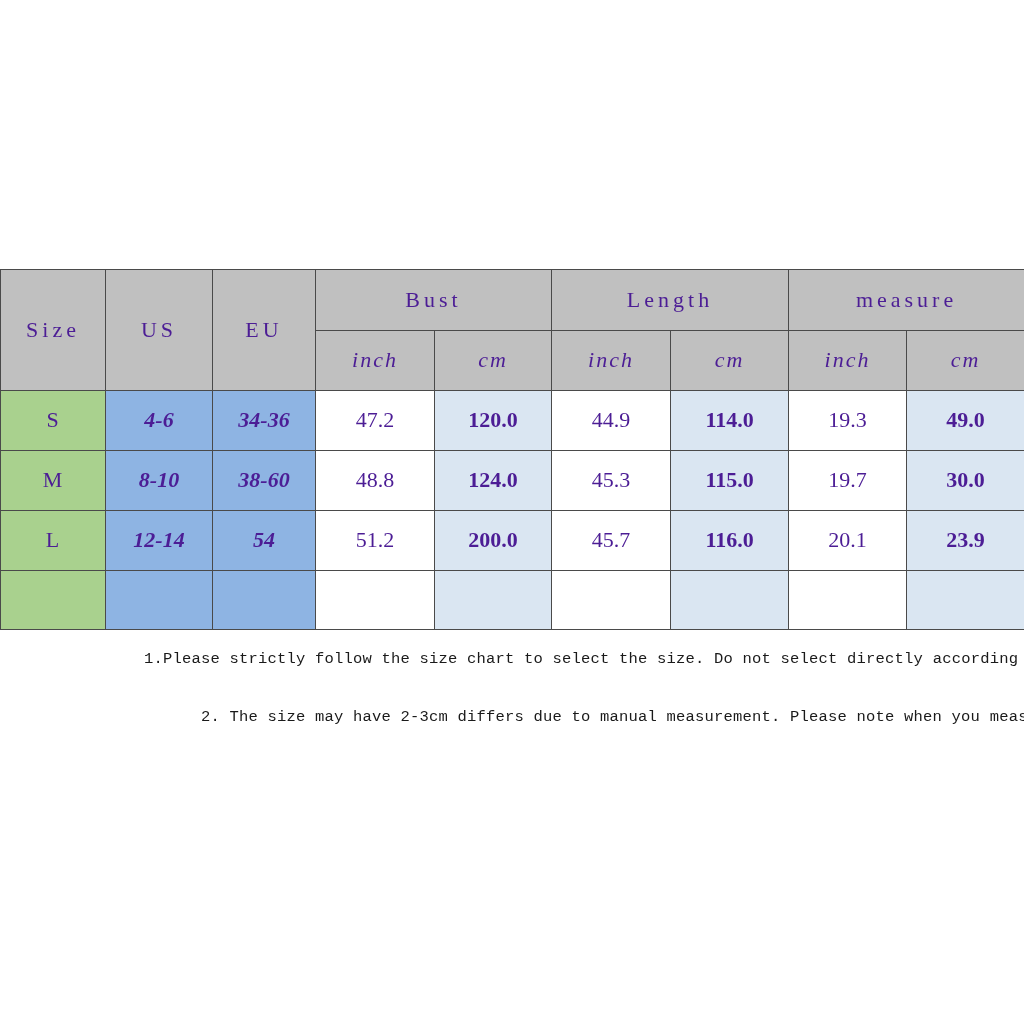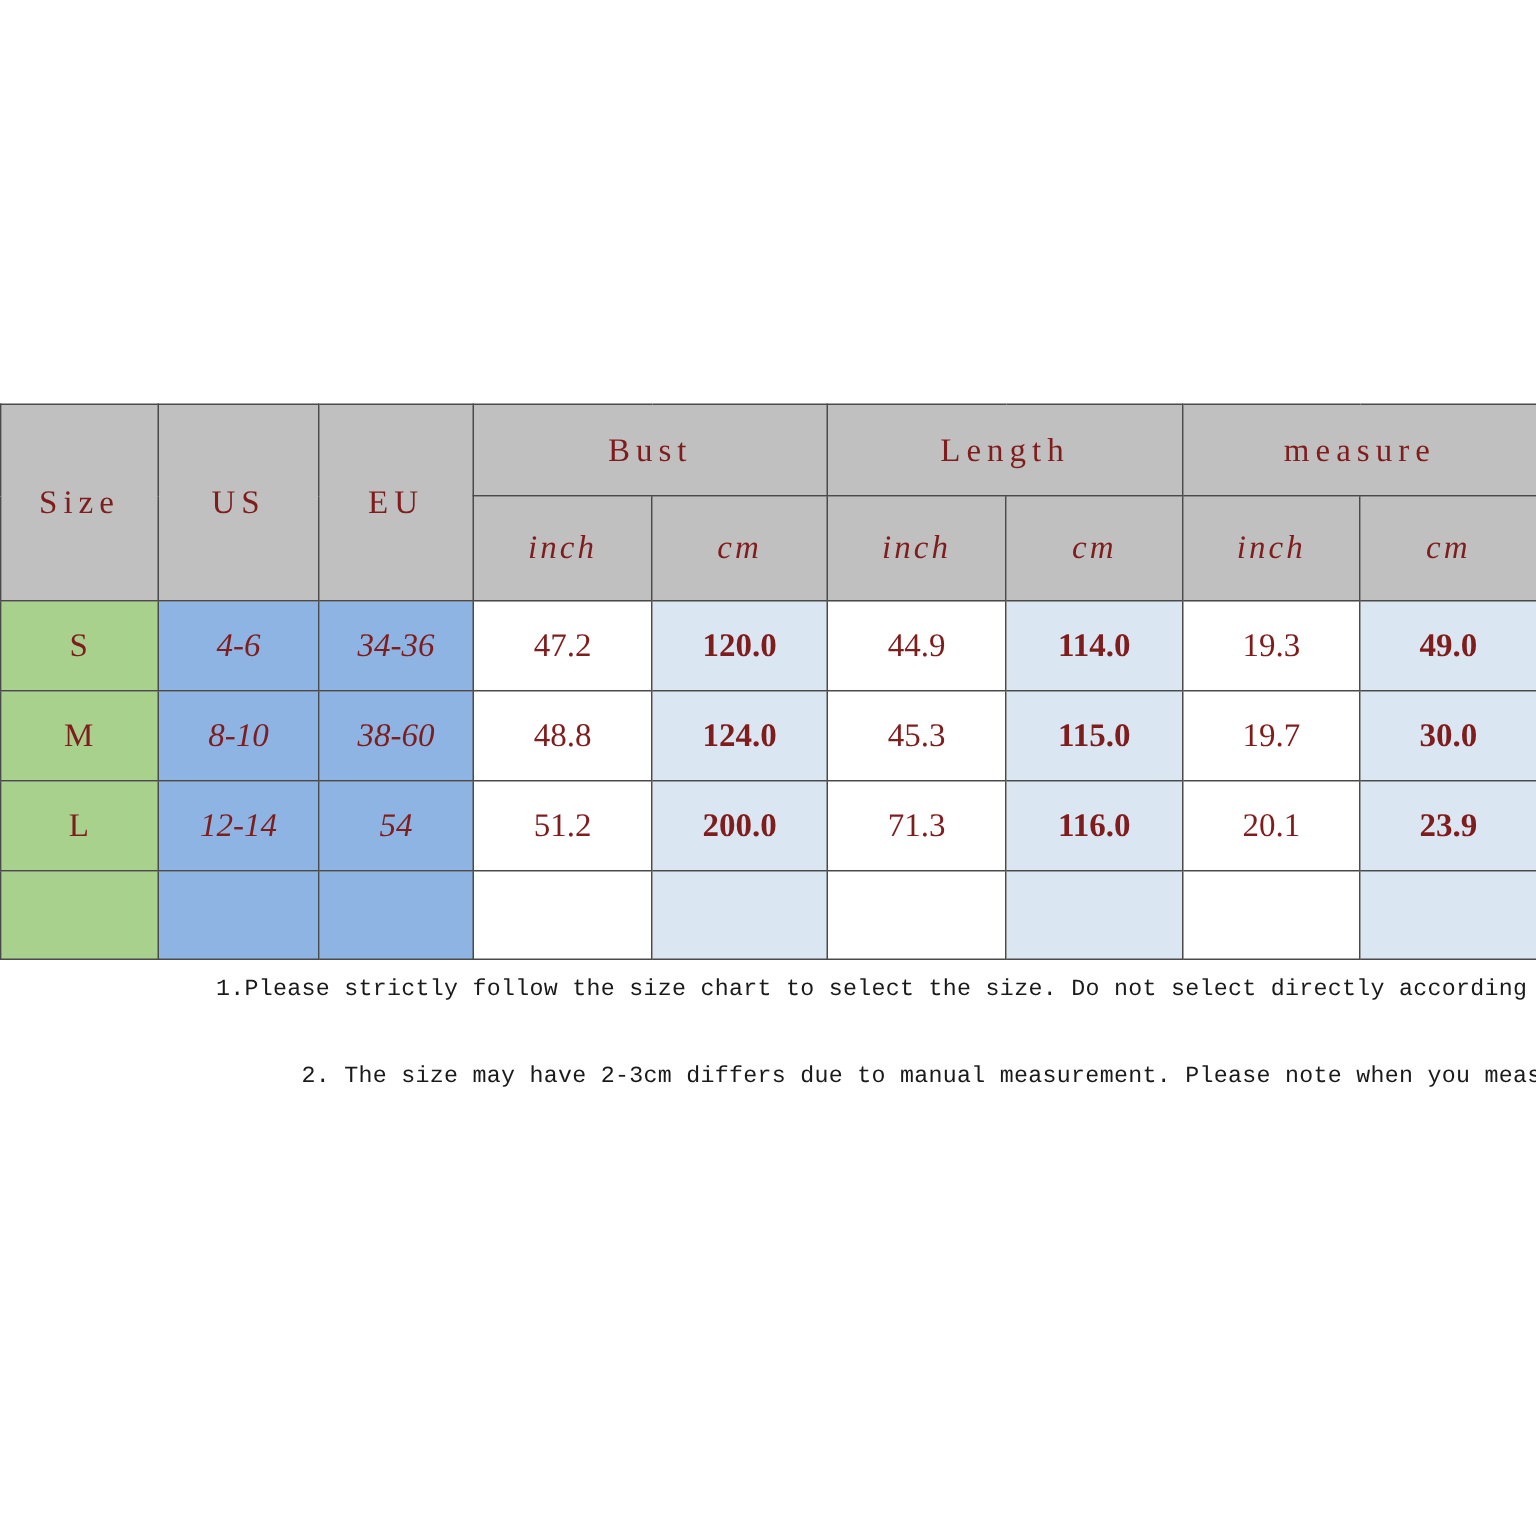--- a/index.html
+++ b/index.html
@@ -32,21 +32,21 @@
     border-collapse: collapse;
     table-layout: fixed;
   }
 
   table.size-chart td {
     border: 1px solid #4a4a4a;
     text-align: center;
     vertical-align: middle;
     padding: 0;
     font-size: 22px;
-    color: #7f1d1d;
+    color: #4c1d95;
     line-height: 1.1;
   }
 
   
   td.hdr {
     background: #c0c0c0;
     font-family: "Liberation Serif", serif;
     letter-spacing: 3px;
   }
   td.hdr-group {
@@ -58,37 +58,37 @@
     letter-spacing: 4px;
   }
   td.hdr-unit {
     font-size: 19px;
     font-style: italic;
     letter-spacing: 2px;
   }
 
   
   td.c-size  { background: #a9d18e; font-size: 21px; letter-spacing: 1px; }
-  td.c-intl  { background: #8eb4e3; font-style: italic; font-weight: normal; font-size: 24px; }
+  td.c-intl  { background: #8eb4e3; font-style: italic; font-weight: bold; font-size: 24px; }
   td.c-inch  { background: #ffffff; font-size: 21px; }
   td.c-cm    { background: #dae6f2; font-size: 21px; font-weight: bold; }
 
   
   col.w-size { width: 105px; }
   col.w-us   { width: 107px; }
   col.w-eu   { width: 103px; }
   col.w-m1   { width: 119px; }
   col.w-m2   { width: 117px; }
   col.w-m3   { width: 119px; }
   col.w-m4   { width: 118px; }
   col.w-m5   { width: 118px; }
   col.w-m6   { width: 118px; }
 
   tr.r-hdr-top  { height: 61px; }
-  tr.r-hdr-sub  { height: 70px; }
+  tr.r-hdr-sub  { height: 60px; }
   tr.r-data     { height: 60px; }
   tr.r-blank    { height: 59px; }
 
   
   .notes {
     position: absolute;
     left: 0;
     top: 640px;
     width: 1024px;
   }
@@ -167,21 +167,21 @@
         <td class="c-inch">19.7</td>
         <td class="c-cm">30.0</td>
       </tr>
 
       <tr class="r-data">
         <td class="c-size">L</td>
         <td class="c-intl">12-14</td>
         <td class="c-intl">54</td>
         <td class="c-inch">51.2</td>
         <td class="c-cm">200.0</td>
-        <td class="c-inch">71.3</td>
+        <td class="c-inch">45.7</td>
         <td class="c-cm">116.0</td>
         <td class="c-inch">20.1</td>
         <td class="c-cm">23.9</td>
       </tr>
 
       <tr class="r-blank">
         <td class="c-size"></td>
         <td class="c-intl"></td>
         <td class="c-intl"></td>
         <td class="c-inch"></td>

